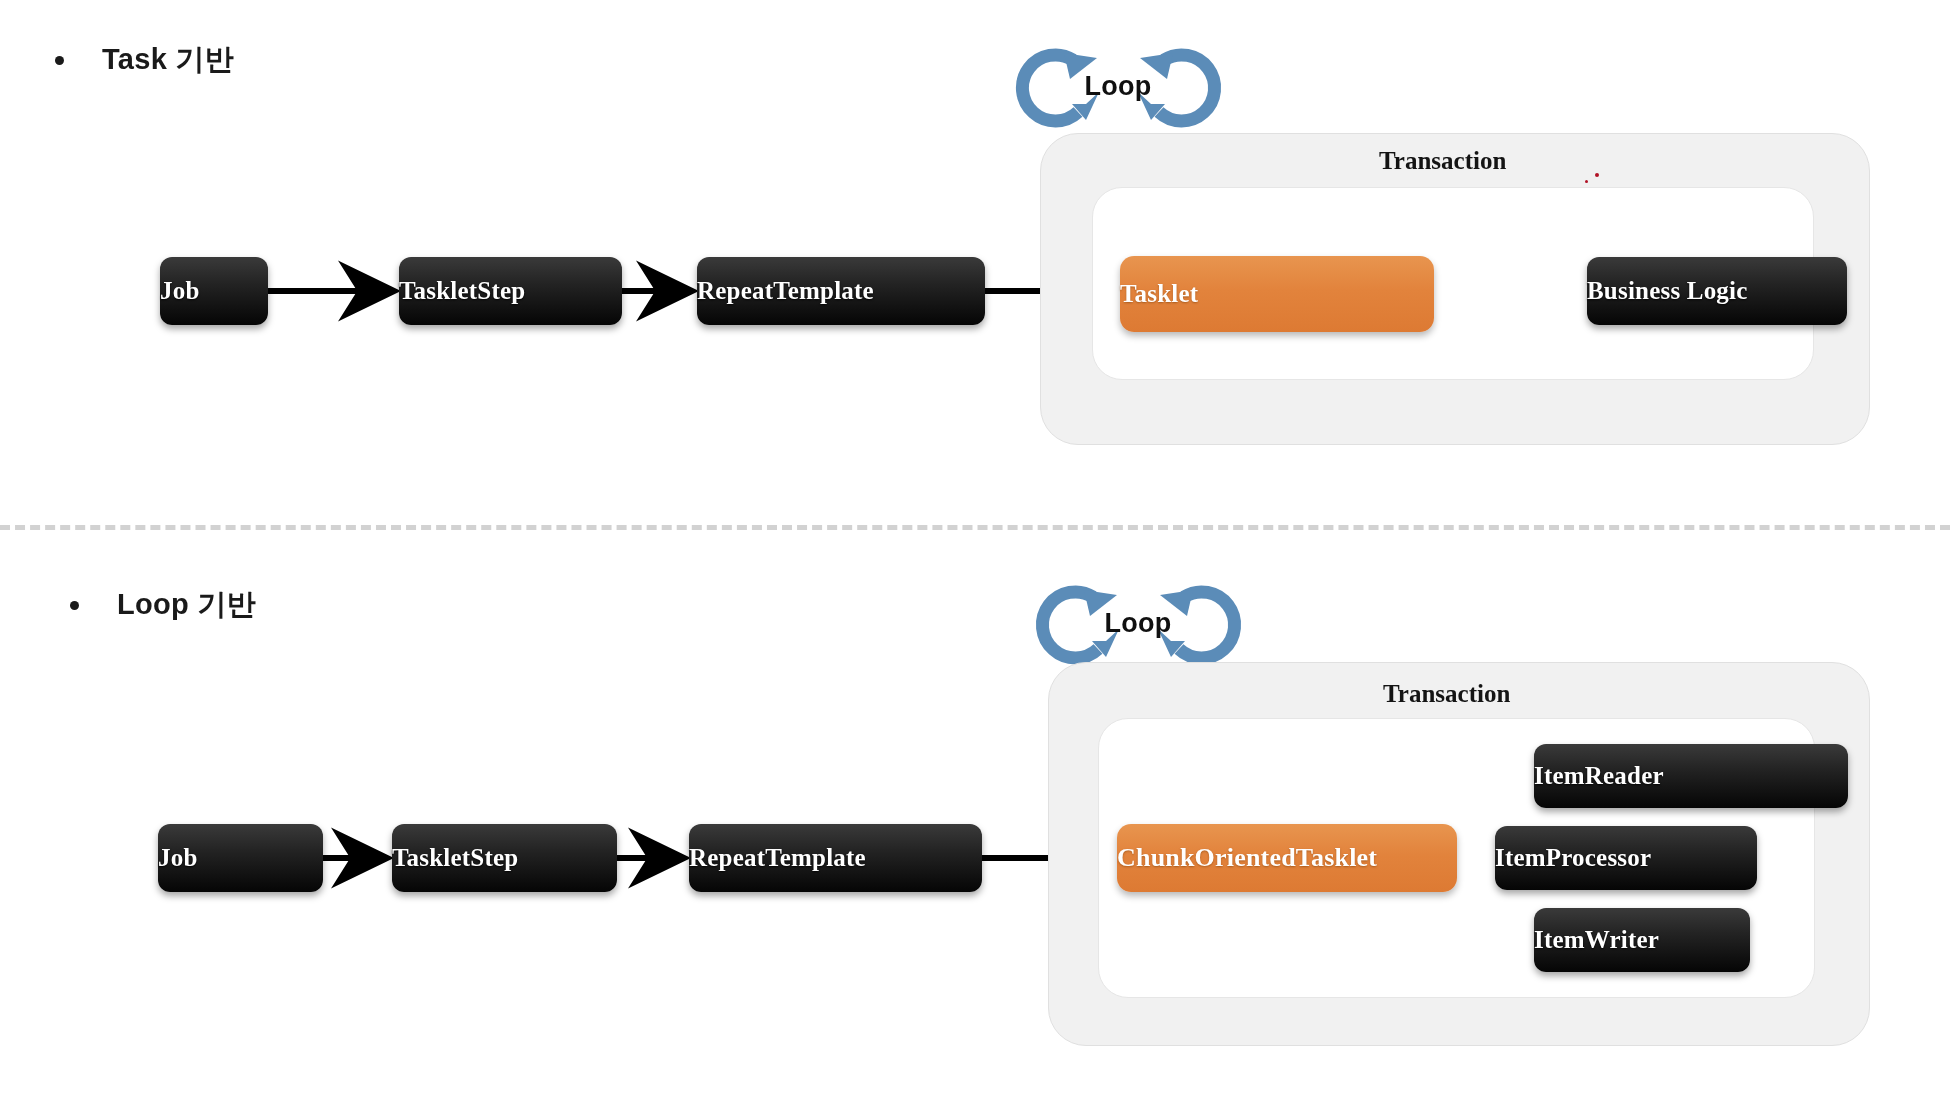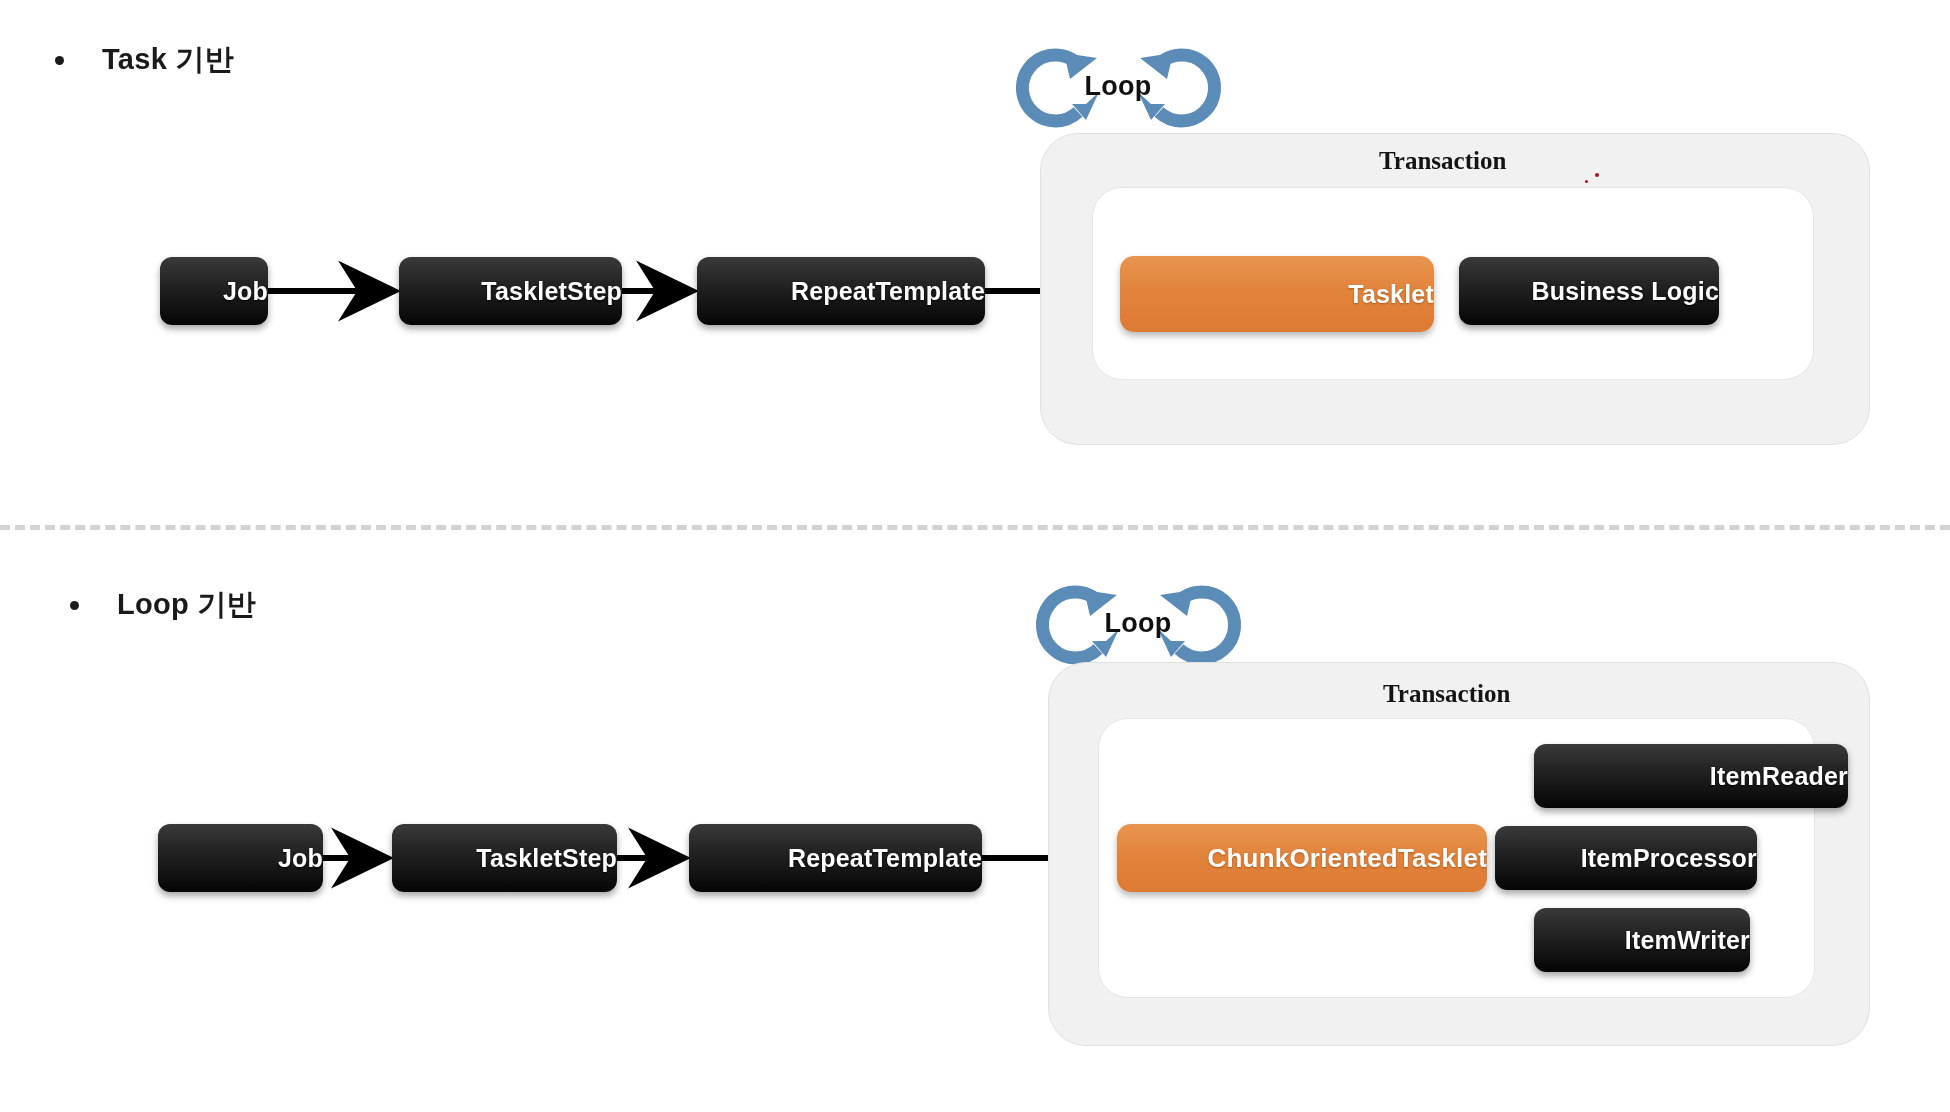--- a/index.html
+++ b/index.html
@@ -45,30 +45,31 @@
     width: 1950px;
     height: 0;
     border-top: 5px dashed #d2d2d2;
   }
 
   
   .flow-box {
     position: absolute;
     display: flex;
     align-items: center;
-    justify-content: flex-end;
+    justify-content: flex-start;
     border-radius: 12px;
     background: linear-gradient(to bottom, #3a3a3a 0%, #242424 38%, #050505 100%);
     box-shadow: 0 4px 7px rgba(0,0,0,0.35);
     color: #ffffff;
     font-size: 25px;
     font-weight: bold;
     letter-spacing: 0.2px;
     text-shadow: 0 1px 2px rgba(0,0,0,0.9);
     box-sizing: border-box;
+    font-family: Liberation Serif, serif;
   }
   .flow-box.orange {
     background: linear-gradient(to bottom, #e8954f 0%, #e2833c 45%, #dd7a33 100%);
     box-shadow: 0 4px 7px rgba(0,0,0,0.28);
     text-shadow: 0 1px 2px rgba(120,60,10,0.55);
     border-radius: 14px;
   }
 
   
   .transaction-outer {
@@ -211,21 +212,21 @@
 </div>
 
 <div class="flow-box" style="left:697px; top:257px; width:288px; height:68px;">
   <span>RepeatTemplate</span>
 </div>
 
 <div class="flow-box orange" style="left:1120px; top:256px; width:314px; height:76px;">
   <span>Tasklet</span>
 </div>
 
-<div class="flow-box" style="left:1459px; top:257px; width:260px; height:68px;">
+<div class="flow-box" style="left:1587px; top:257px; width:260px; height:68px;">
   <span>Business Logic</span>
 </div>
 
 <div class="loop-badge" style="left:1038px; top:48px;">
   <span class="loop-text">Loop</span>
 </div>
 
 <div class="speck" style="left:1595px; top:173px; width:4px; height:4px;"></div>
 <div class="speck" style="left:1585px; top:180px; width:3px; height:3px;"></div>
 
@@ -245,21 +246,21 @@
 </div>
 
 <div class="flow-box" style="left:392px; top:824px; width:225px; height:68px;">
   <span>TaskletStep</span>
 </div>
 
 <div class="flow-box" style="left:689px; top:824px; width:293px; height:68px;">
   <span>RepeatTemplate</span>
 </div>
 
-<div class="flow-box orange" style="left:1117px; top:824px; width:370px; height:68px; font-size:26px;">
+<div class="flow-box orange" style="left:1117px; top:824px; width:340px; height:68px; font-size:26px;">
   <span>ChunkOrientedTasklet</span>
 </div>
 
 <div class="flow-box" style="left:1534px; top:744px; width:314px; height:64px;">
   <span>ItemReader</span>
 </div>
 
 <div class="flow-box" style="left:1488px; top:826px; width:262px; height:64px;margin-left:7px;">
   <span>ItemProcessor</span>
 </div>

